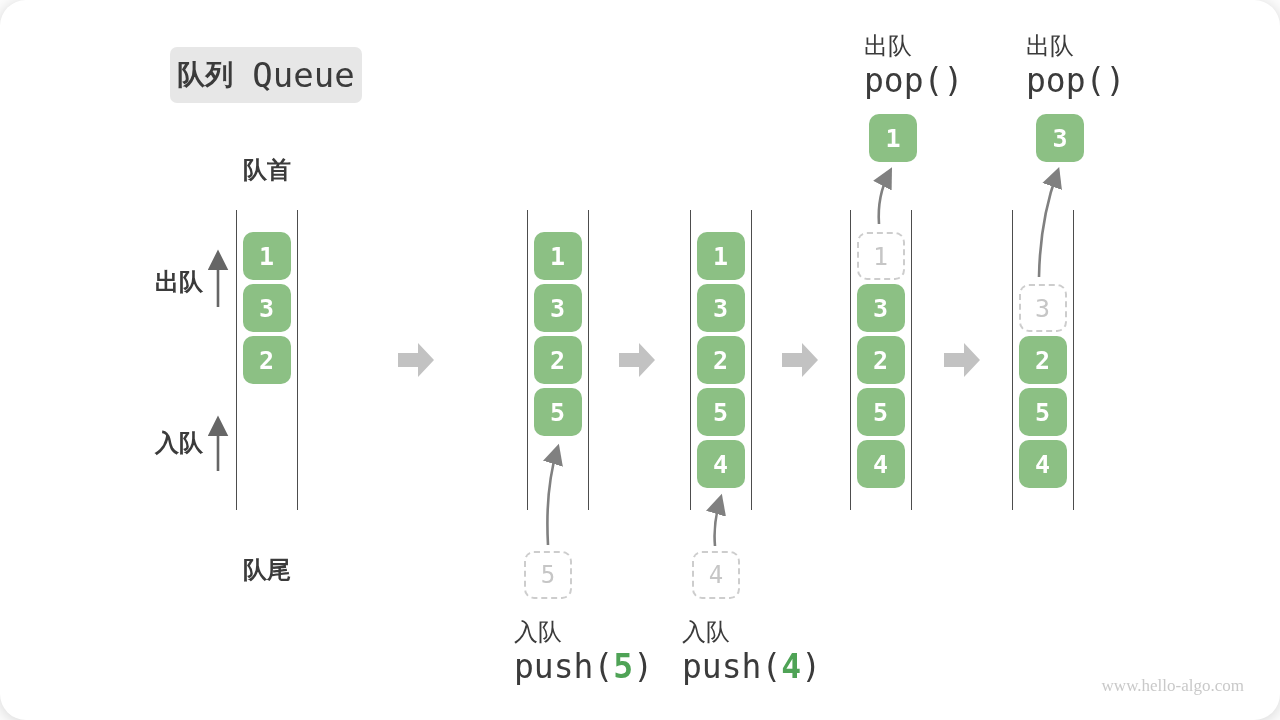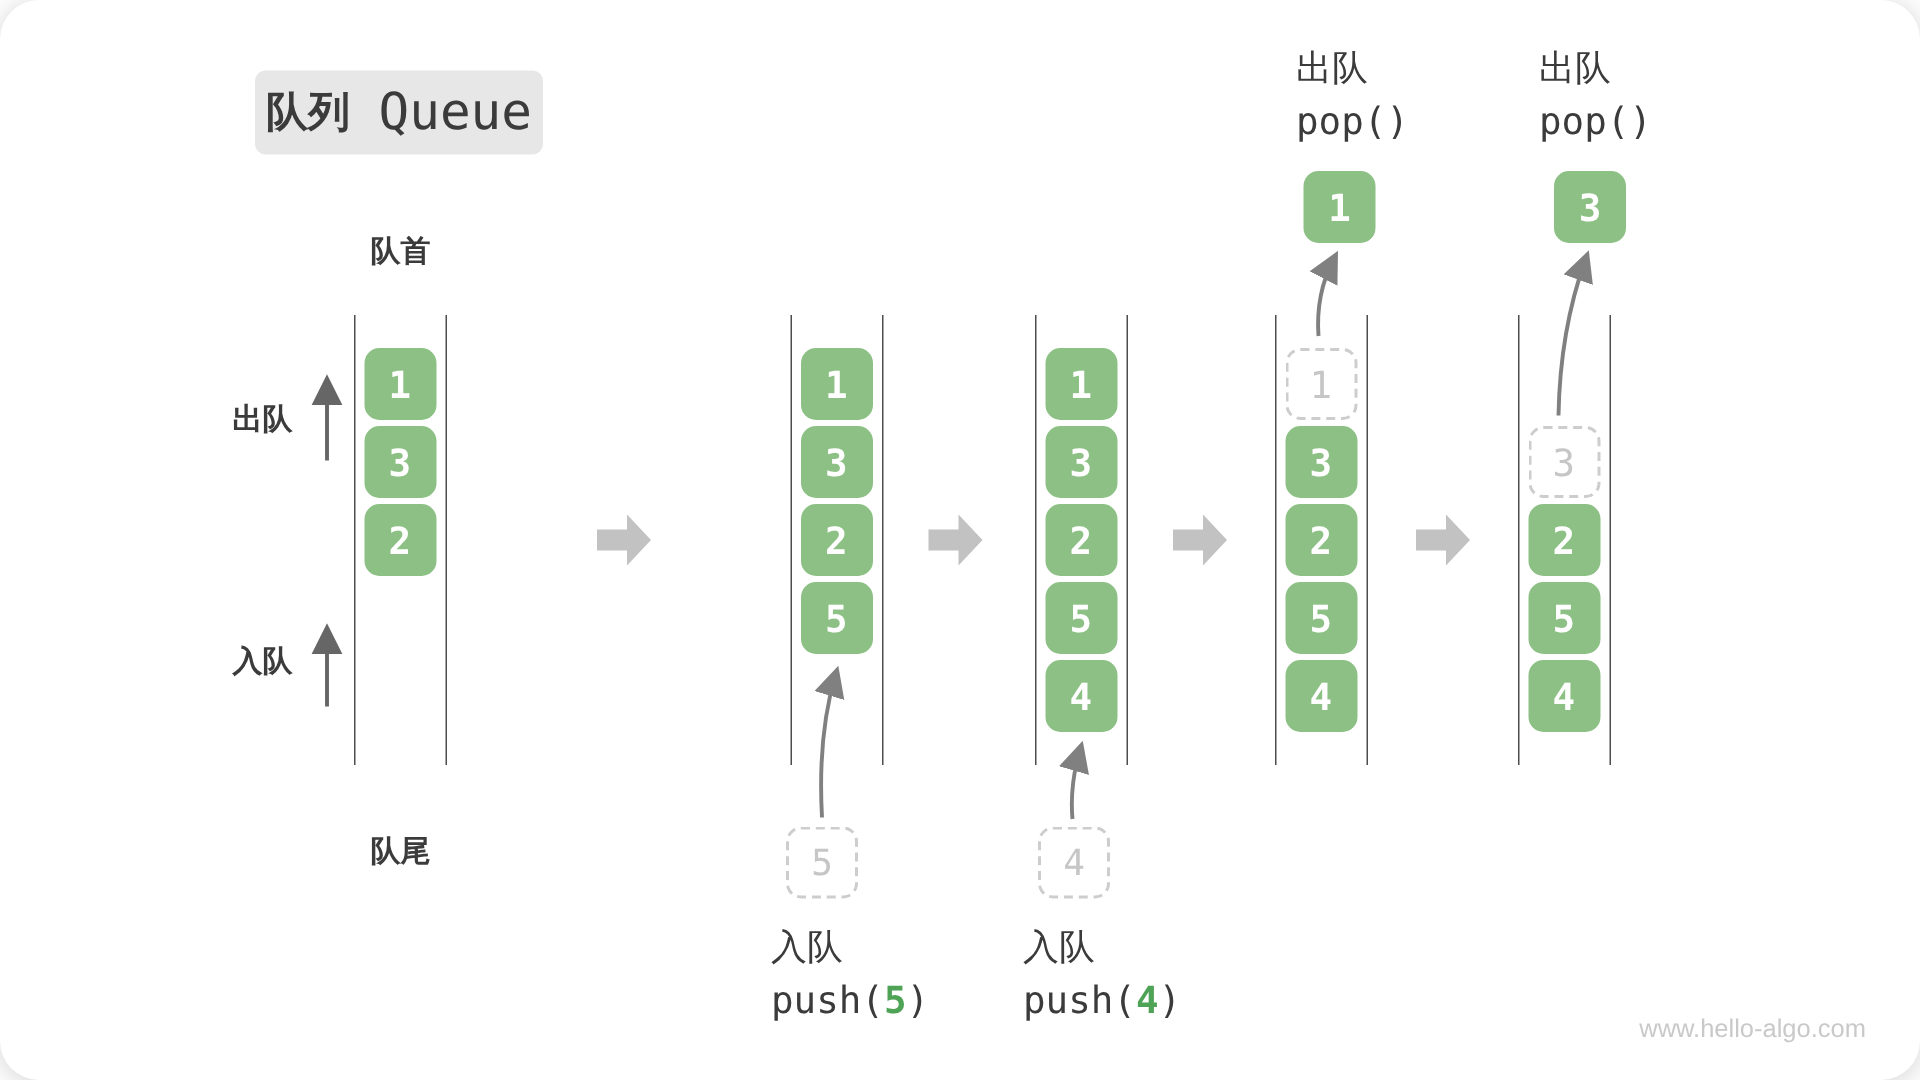--- a/index.html
+++ b/index.html
@@ -5,45 +5,45 @@
   html,body{margin:0;padding:0;width:1280px;height:720px;overflow:hidden;background:#fdfdfd;
     font-family:"Liberation Sans",sans-serif;}
   .canvas{position:absolute;inset:0;background:#ffffff;border-radius:26px;
     box-shadow:0 2px 16px rgba(0,0,0,.16);}
   
   .title-box{position:absolute;left:170px;top:47px;width:192px;height:56px;background:#e7e7e7;
     border-radius:7px;display:flex;align-items:center;justify-content:center;gap:19px;color:#3b3b3b;}
   .title-zh{font-size:28px;font-weight:bold;}
   .title-en{font-size:34px;font-family:"DejaVu Sans Mono",monospace;}
   
-  .lbl{position:absolute;color:#3b3b3b;font-size:20px;font-weight:bold;white-space:nowrap;}
+  .lbl{position:absolute;color:#3b3b3b;font-size:24px;font-weight:bold;white-space:nowrap;}
   .col-lbl{width:62px;text-align:center;}
   
   .queue-col{position:absolute;top:210px;height:300px;width:62px;box-sizing:border-box;
     border-left:1.5px solid #4d4d4d;border-right:1.5px solid #4d4d4d;}
   .cell{position:absolute;left:5.5px;width:48px;height:48px;border-radius:10px;background:#8CC084;
     color:#ffffff;font-family:"DejaVu Sans Mono",monospace;font-weight:bold;font-size:25px;
     display:flex;align-items:center;justify-content:center;box-sizing:border-box;}
   .cell.ghost{background:transparent;border:2px dashed #cdcdcd;color:#c6c6c6;font-weight:normal;}
   .r1{top:22px}.r2{top:74px}.r3{top:126px}.r4{top:178px}.r5{top:230px}
   .floating-cell{position:absolute;width:48px;height:48px;border-radius:10px;background:#8CC084;
     color:#fff;font-family:"DejaVu Sans Mono",monospace;font-weight:bold;font-size:25px;
     display:flex;align-items:center;justify-content:center;}
   .pending-cell{position:absolute;width:48px;height:48px;border-radius:10px;background:transparent;
     border:2px dashed #cdcdcd;color:#c6c6c6;font-family:"DejaVu Sans Mono",monospace;font-size:24px;
     display:flex;align-items:center;justify-content:center;box-sizing:border-box;}
   
   .op{position:absolute;color:#3b3b3b;white-space:nowrap;}
   .op .zh{font-size:24px;line-height:36px;}
-  .op .code{font-family:"DejaVu Sans Mono",monospace;font-size:25px;line-height:34px;}
+  .op .code{font-family:"DejaVu Sans Mono",monospace;font-size:33px;line-height:34px;}
   .op .arg{color:#4FA356;font-weight:bold;}
   
   .overlay{position:absolute;inset:0;pointer-events:none;}
   .watermark{position:absolute;right:36px;top:676px;color:#c9c9c9;font-size:17px;
-    font-family:Liberation Sans, sans-serif;}
+    font-family:Liberation Serif, serif;}
 </style>
 </head>
 <body>
 
 <div class="canvas">
 
   <div class="title-box">
     <span class="title-zh">队列</span>
     <span class="title-en">Queue</span>
   </div>

